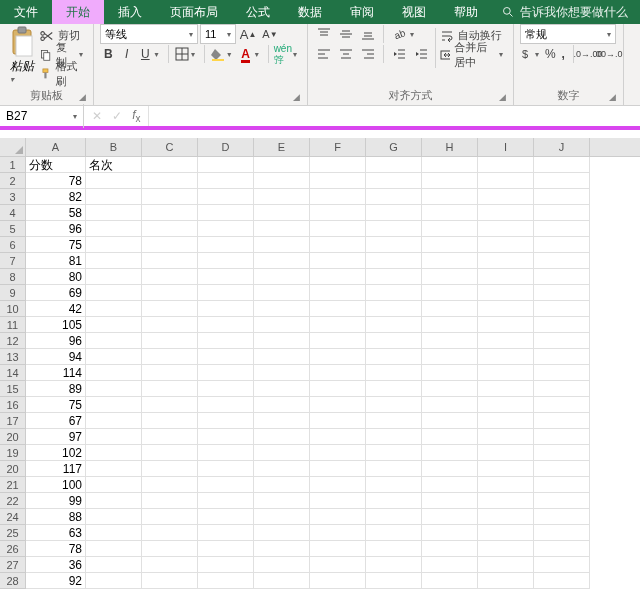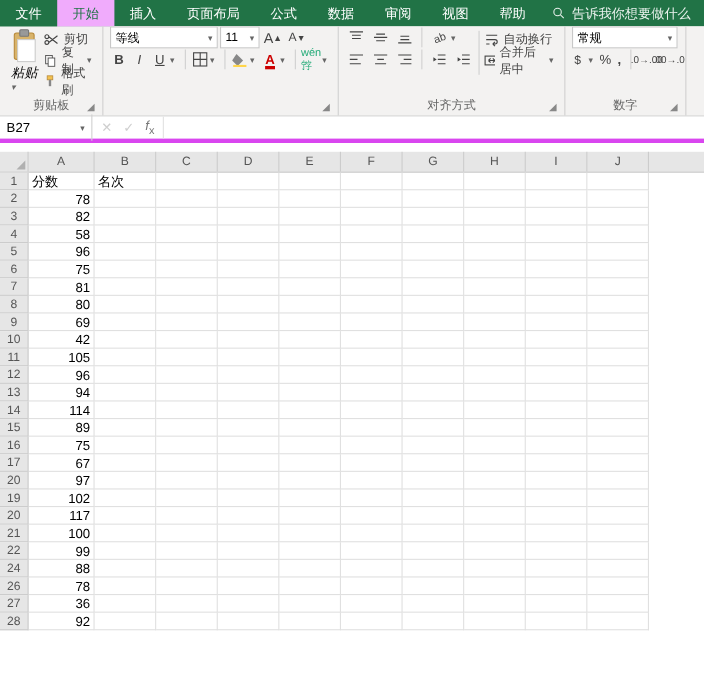--- a/index.html
+++ b/index.html
@@ -618,20 +618,33 @@
         <div class="cell colC"></div>
         <div class="cell colD"></div>
         <div class="cell colE"></div>
         <div class="cell colF"></div>
         <div class="cell colG"></div>
         <div class="cell colH"></div>
         <div class="cell colI"></div>
         <div class="cell colJ"></div>
       </div>
       <div class="row">
+        <div class="rowhead">25</div>
+        <div class="cell colA num">63</div>
+        <div class="cell colB"></div>
+        <div class="cell colC"></div>
+        <div class="cell colD"></div>
+        <div class="cell colE"></div>
+        <div class="cell colF"></div>
+        <div class="cell colG"></div>
+        <div class="cell colH"></div>
+        <div class="cell colI"></div>
+        <div class="cell colJ"></div>
+      </div>
+      <div class="row">
         <div class="rowhead">26</div>
         <div class="cell colA num">78</div>
         <div class="cell colB"></div>
         <div class="cell colC"></div>
         <div class="cell colD"></div>
         <div class="cell colE"></div>
         <div class="cell colF"></div>
         <div class="cell colG"></div>
         <div class="cell colH"></div>
         <div class="cell colI"></div>

